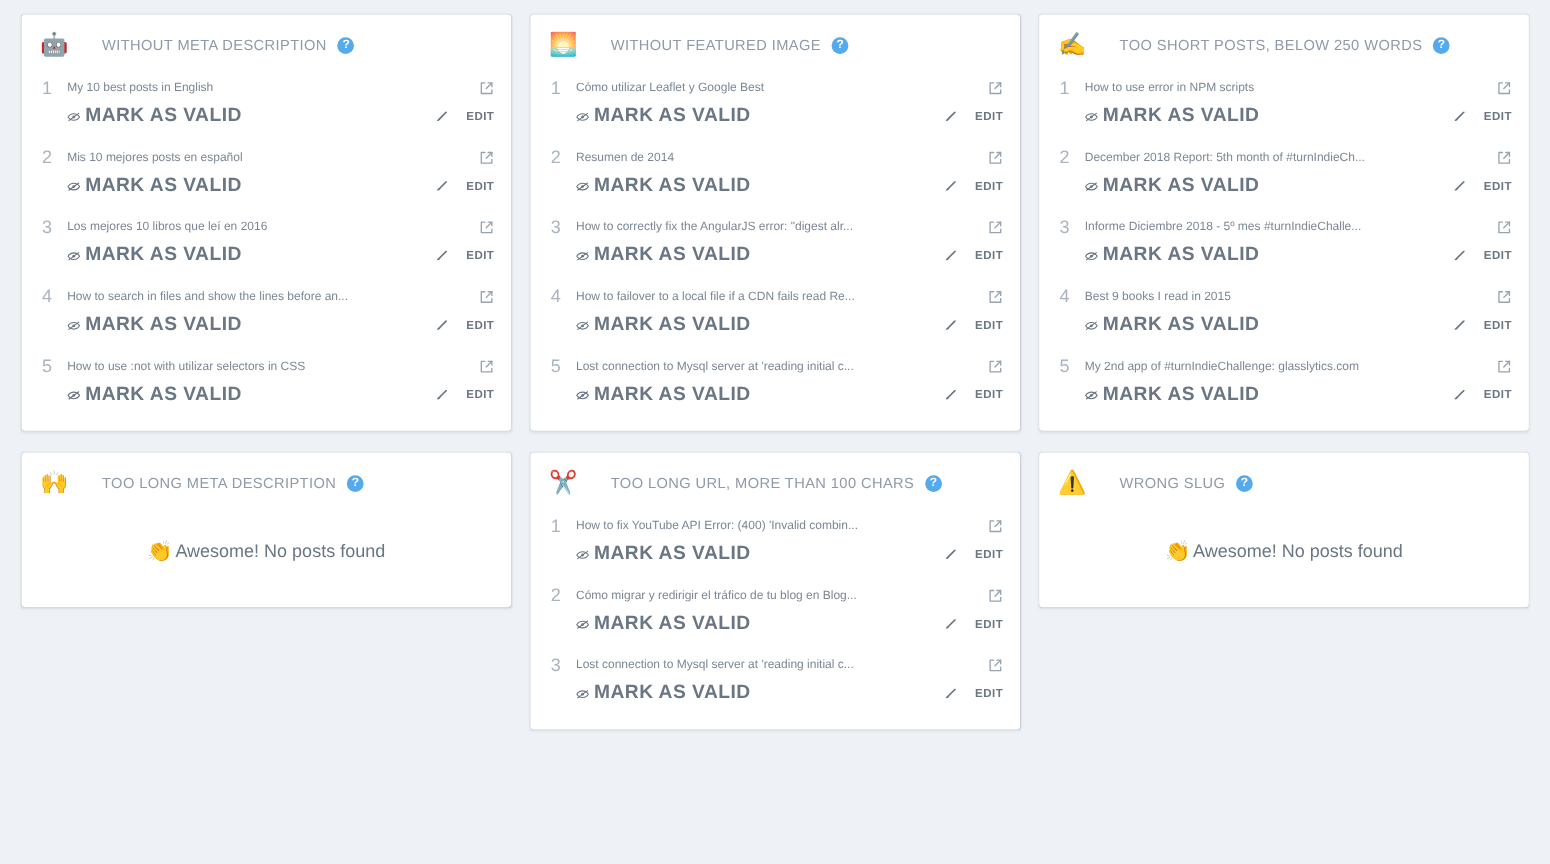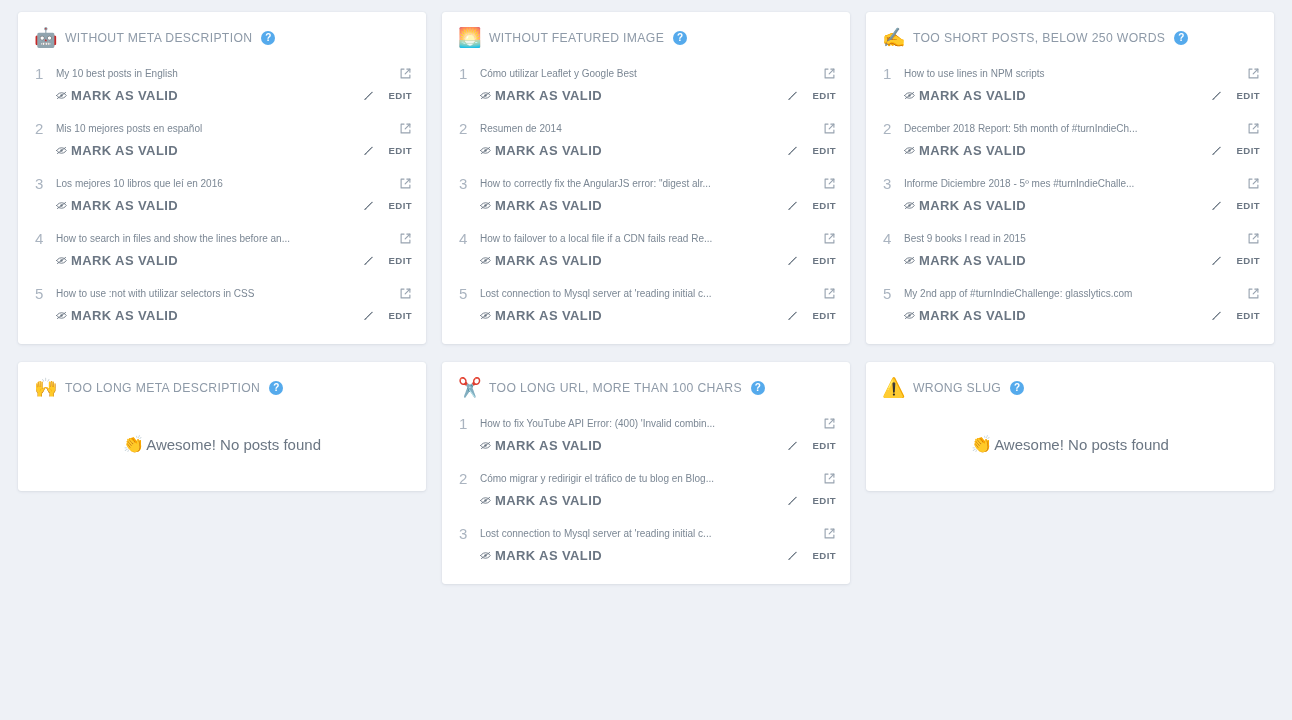--- a/index.html
+++ b/index.html
@@ -50,20 +50,21 @@
     text-align: center;
     flex: 0 0 auto;
   }
   .head-title {
     font-size: 12.2px;
     letter-spacing: .35px;
     color: #8e9aa8;
     text-transform: uppercase;
     white-space: nowrap;
     font-weight: 400;
+    margin-left: 20px;
   }
   .help-icon {
     flex: 0 0 auto;
     width: 14px; height: 14px;
     border-radius: 50%;
     background: #55aaec;
     color: #ffffff;
     font-size: 10px;
     font-weight: bold;
     line-height: 14px;
@@ -119,21 +120,21 @@
   .post-bottom {
     display: flex;
     align-items: center;
     justify-content: space-between;
     margin-top: 4px;
   }
   .mark-valid {
     display: inline-flex;
     align-items: center;
     gap: 4px;
-    font-size: 13px;
+    font-size: 16px;
     letter-spacing: .4px;
     color: #6b7683;
     text-transform: uppercase;
     font-weight: bold;
     cursor: pointer;
     white-space: nowrap;
   }
   .mark-valid svg { display:block; }
   .edit-btn {
     display: inline-flex;
@@ -553,21 +554,21 @@
         <div class="card-head">
           <span class="head-emoji">✍️</span>
           <span class="head-title">TOO SHORT POSTS, BELOW 250 WORDS</span>
           <span class="help-icon">?</span>
         </div>
         <ul class="post-list">
           <li class="post-row">
             <span class="post-idx">1</span>
             <div class="post-body">
               <div class="post-top">
-                <a class="post-title">How to use lines in NPM scripts</a>
+                <a class="post-title">How to use error in NPM scripts</a>
                 <span class="ext-link">
                   <svg viewBox="0 0 16 16" width="13" height="13" fill="none" stroke="#98a3b0" stroke-width="1.4" stroke-linecap="round" stroke-linejoin="round">
                     <path d="M6.2 2.6H2.6v10.8h10.8V9.8"></path>
                     <path d="M9.6 2.6h3.8v3.8"></path>
                     <path d="M13.4 2.6 7.6 8.4"></path>
                   </svg>
                 </span>
               </div>
               <div class="post-bottom">
                 <span class="mark-valid">

